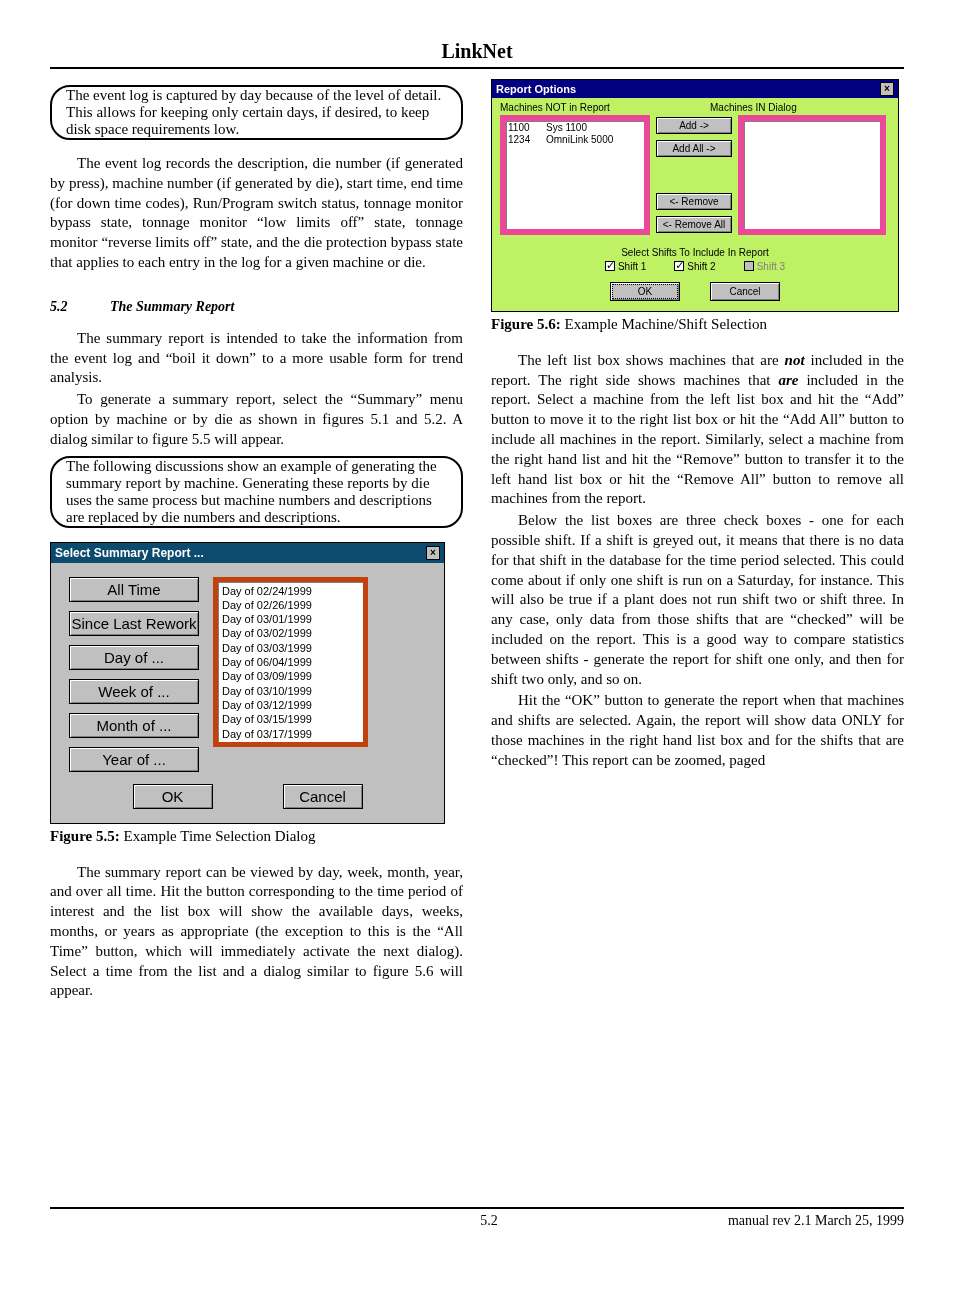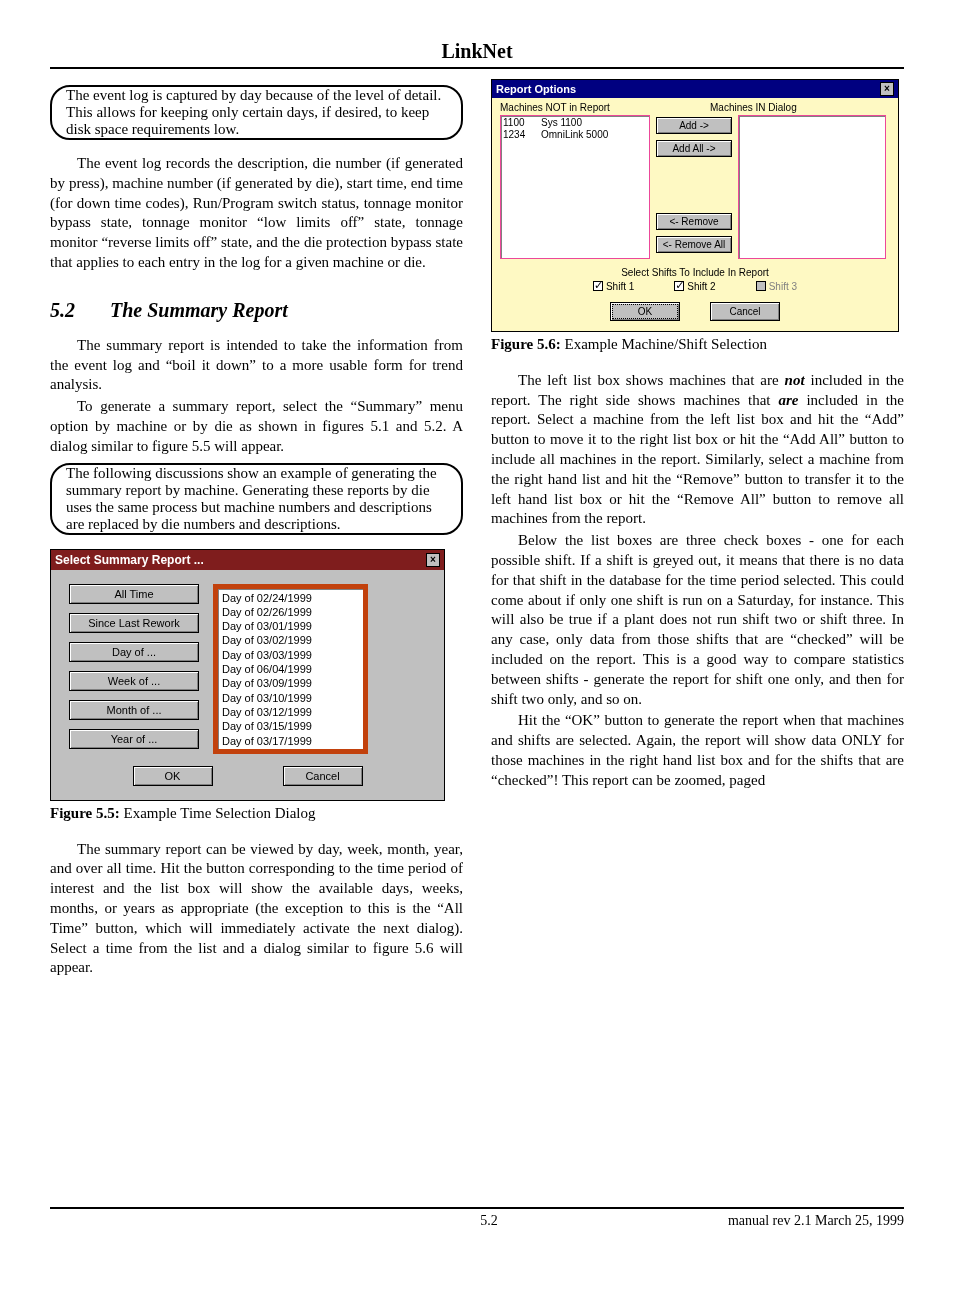--- a/index.html
+++ b/index.html
@@ -38,21 +38,21 @@
   }
   p.body {
     text-align: justify;
     text-indent: 1.8em;
     margin: 0 0 2px 0;
     line-height: 1.32;
   }
   .section-heading {
     font-weight: bold;
     font-style: italic;
-    font-size: 20px;
+    font-size: 14px;
     margin: 26px 0 14px 0;
   }
   .section-heading .num { display: inline-block; width: 60px; font-style: italic; }
   .caption {
     margin: 4px 0 18px 0;
     font-size: 15px;
   }
   .caption .figlabel { font-weight: bold; }
   .em-bi { font-weight: bold; font-style: italic; }
 
@@ -60,21 +60,21 @@
   .dlg55 {
     width: 395px;
     border: 1px solid #000;
     margin: 14px 0 2px 0;
     font-family: "MS Sans Serif", Tahoma, Arial, sans-serif;
     font-size: 11px;
     break-inside: avoid;
     background: #c0c0c0;
   }
   .dlg55 .titlebar {
-    background: #7f1d1d;
+    background: #0c4a6e;
     color: #fff;
     padding: 3px 4px;
     display: flex;
     justify-content: space-between;
     align-items: center;
     font-weight: bold;
     font-size: 12px;
   }
   .closebtn {
     background: #c0c0c0;
@@ -91,21 +91,21 @@
     display: flex;
     gap: 14px;
   }
   .btncol { display: flex; flex-direction: column; gap: 9px; width: 130px; }
   .winbtn {
     background: #c0c0c0;
     border: 1px solid #000;
     box-shadow: inset 1px 1px 0 #fff, inset -1px -1px 0 #808080;
     padding: 3px 0;
     text-align: center;
-    font-size: 11px;
+    font-size: 15px;
   }
   .listbox55 {
     background: #fff;
     border: 5px solid #c2410c;
     box-shadow: inset 1px 1px 0 #808080;
     width: 155px;
     height: 170px;
     padding: 2px 4px;
     overflow: hidden;
     font-size: 11px;
@@ -119,21 +119,21 @@
   }
   .dlg55 .bottom55 .winbtn { width: 80px; }
 
   
   .dlg56 {
     width: 408px;
     border: 1px solid #000;
     font-family: "MS Sans Serif", Tahoma, Arial, sans-serif;
     font-size: 10px;
     margin: 10px 0 2px 0;
-    background: #fef9c3;
+    background: #bef264;
     break-inside: avoid;
   }
   .dlg56 .titlebar56 {
     background: #000080;
     color: #fff;
     padding: 2px 4px;
     display: flex;
     justify-content: space-between;
     align-items: center;
     font-weight: bold;
@@ -144,40 +144,40 @@
     padding: 4px 8px 2px 8px;
   }
   .dlg56 .labels56 > div:first-child { width: 210px; }
   .dlg56 .lists56 {
     display: flex;
     padding: 0 8px;
     gap: 6px;
   }
   .lb56 {
     background: #fff;
-    border: 1px solid #ec4899;
+    border: 6px solid #ec4899;
     box-shadow: inset 1px 1px 0 #808080;
-    height: 144px;
+    height: 120px;
     font-size: 10px;
     padding: 1px 2px;
     line-height: 1.2;
   }
   .lb56.left { width: 150px; }
   .lb56.right { width: 148px; }
   .midbtns56 { display: flex; flex-direction: column; width: 76px; padding-top: 2px; }
   .midbtns56 .winbtn { font-size: 10px; padding: 2px 0; margin-bottom: 6px; }
   .midbtns56 .gap { flex: 1; min-height: 30px; }
   .shifts56 {
     text-align: center;
     padding: 8px 0 4px 0;
   }
   .shiftsrow {
     display: flex;
     justify-content: center;
-    gap: 40px;
+    gap: 28px;
     margin-top: 2px;
     font-size: 10px;
   }
   .cb { display: inline-block; border: 1px solid #000; width: 10px; height: 10px; background: #fff; margin-right: 3px; vertical-align: middle; position: relative; }
   .cb.checked::after { content: "✓"; position: absolute; top: -3px; left: 0; font-size: 11px; }
   .cb.grey { background: #c0c0c0; }
   .shiftlbl { vertical-align: middle; }
   .shiftlbl.greyed { color: #808080; }
   .bottom56 { display:flex; justify-content:center; gap:30px; padding: 6px 0 10px 0;}
   .bottom56 .winbtn { width: 70px; font-size:10px; }

